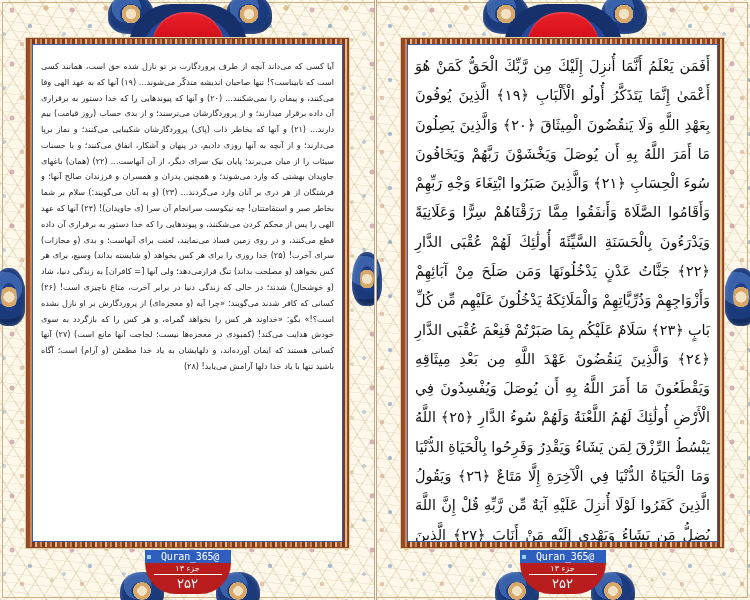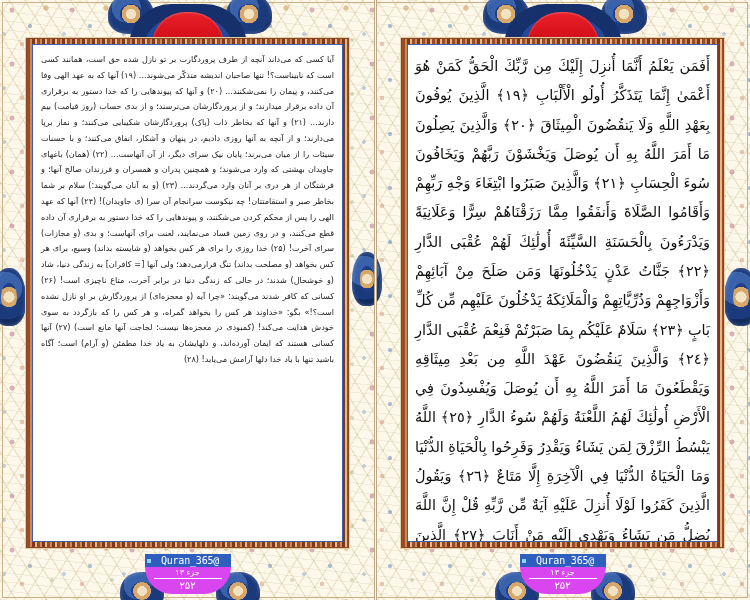--- a/index.html
+++ b/index.html
@@ -146,21 +146,21 @@
     box-sizing: border-box;
     word-spacing: -1px;
   }
   .persian-body {
     direction: rtl;
     text-align: justify;
     font-family: "DejaVu Sans", sans-serif;
     font-size: 8.1px;
     line-height: 1.95;
     color: #1a1a1a;
-    padding: 7px 8px 4px 8px;
+    padding: 14px 8px 4px 8px;
     box-sizing: border-box;
   }
 
   
   .footer {
     position: absolute;
     left: 50%;
     transform: translateX(-50%);
     bottom: 6px;
     width: 86px;
@@ -178,34 +178,34 @@
   }
   .footer-handle::before {
     content: "";
     position: absolute;
     left: 2px; top: 50%;
     transform: translateY(-50%);
     width: 4px; height: 4px;
     background: #8fd2f5;
   }
   .footer-shield {
-    background: #d946ef;
+    background: #b91c1c;
     border-radius: 0 0 42px 42px;
     padding: 1px 0 3px;
     color: #ffffff;
   }
   .footer-juz {
     font-size: 8px;
     display: block;
     padding-bottom: 1px;
     border-bottom: 1px solid #ffffff;
     margin: 0 9px;
   }
   .footer-page {
-    font-size: 10px;
+    font-size: 13px;
     display: block;
     padding-top: 1px;
   }
 
   
   .gutter {
     position: absolute;
     top: 0; bottom: 0;
     left: 374px;
     width: 3px;

